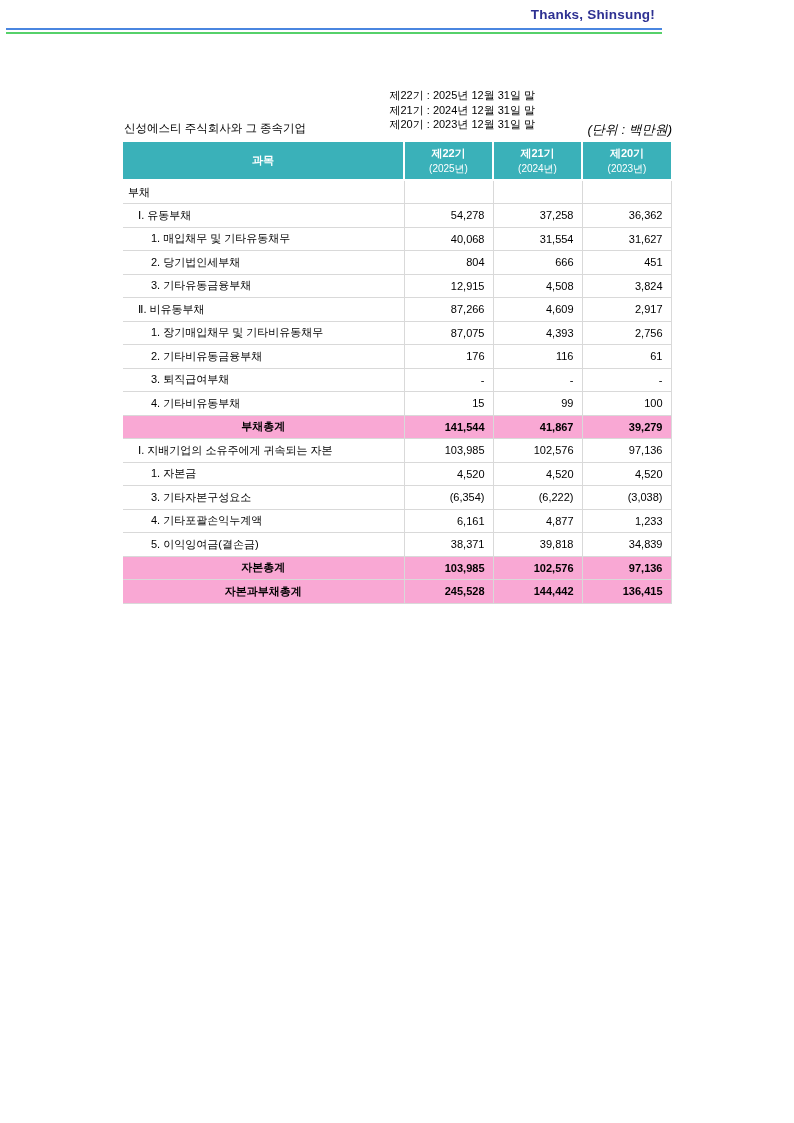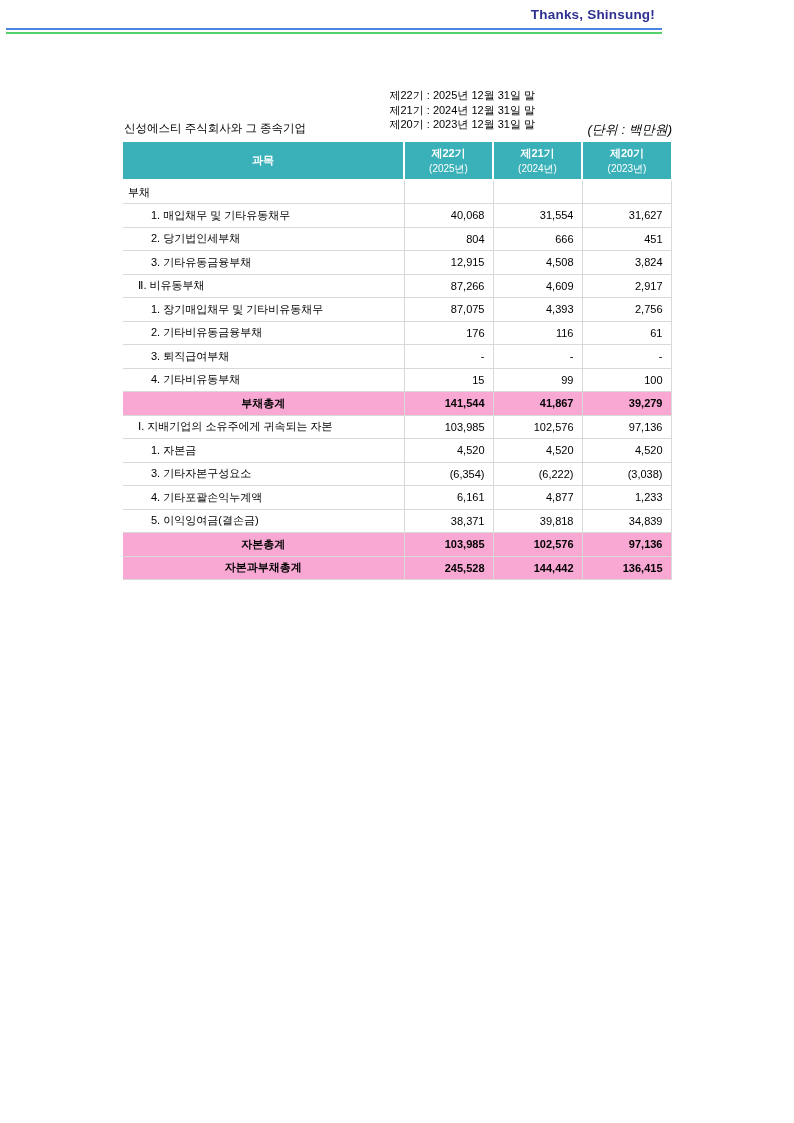--- a/index.html
+++ b/index.html
@@ -84,20 +84,26 @@
         <th><span>제20기</span><span class="yr">(2023년)</span></th>
       </tr>
     </thead>
     <tbody id="fin-body">
         <tr class="section">
           <td class="lbl">부채</td>
           <td class="val"></td>
           <td class="val"></td>
           <td class="val"></td>
         </tr>
+        <tr class="lvl1">
+          <td class="lbl">Ⅰ. 유동부채</td>
+          <td class="val">54,278</td>
+          <td class="val">37,258</td>
+          <td class="val">36,362</td>
+        </tr>
         <tr class="lvl2">
           <td class="lbl">1. 매입채무 및 기타유동채무</td>
           <td class="val">40,068</td>
           <td class="val">31,554</td>
           <td class="val">31,627</td>
         </tr>
         <tr class="lvl2">
           <td class="lbl">2. 당기법인세부채</td>
           <td class="val">804</td>
           <td class="val">666</td>

